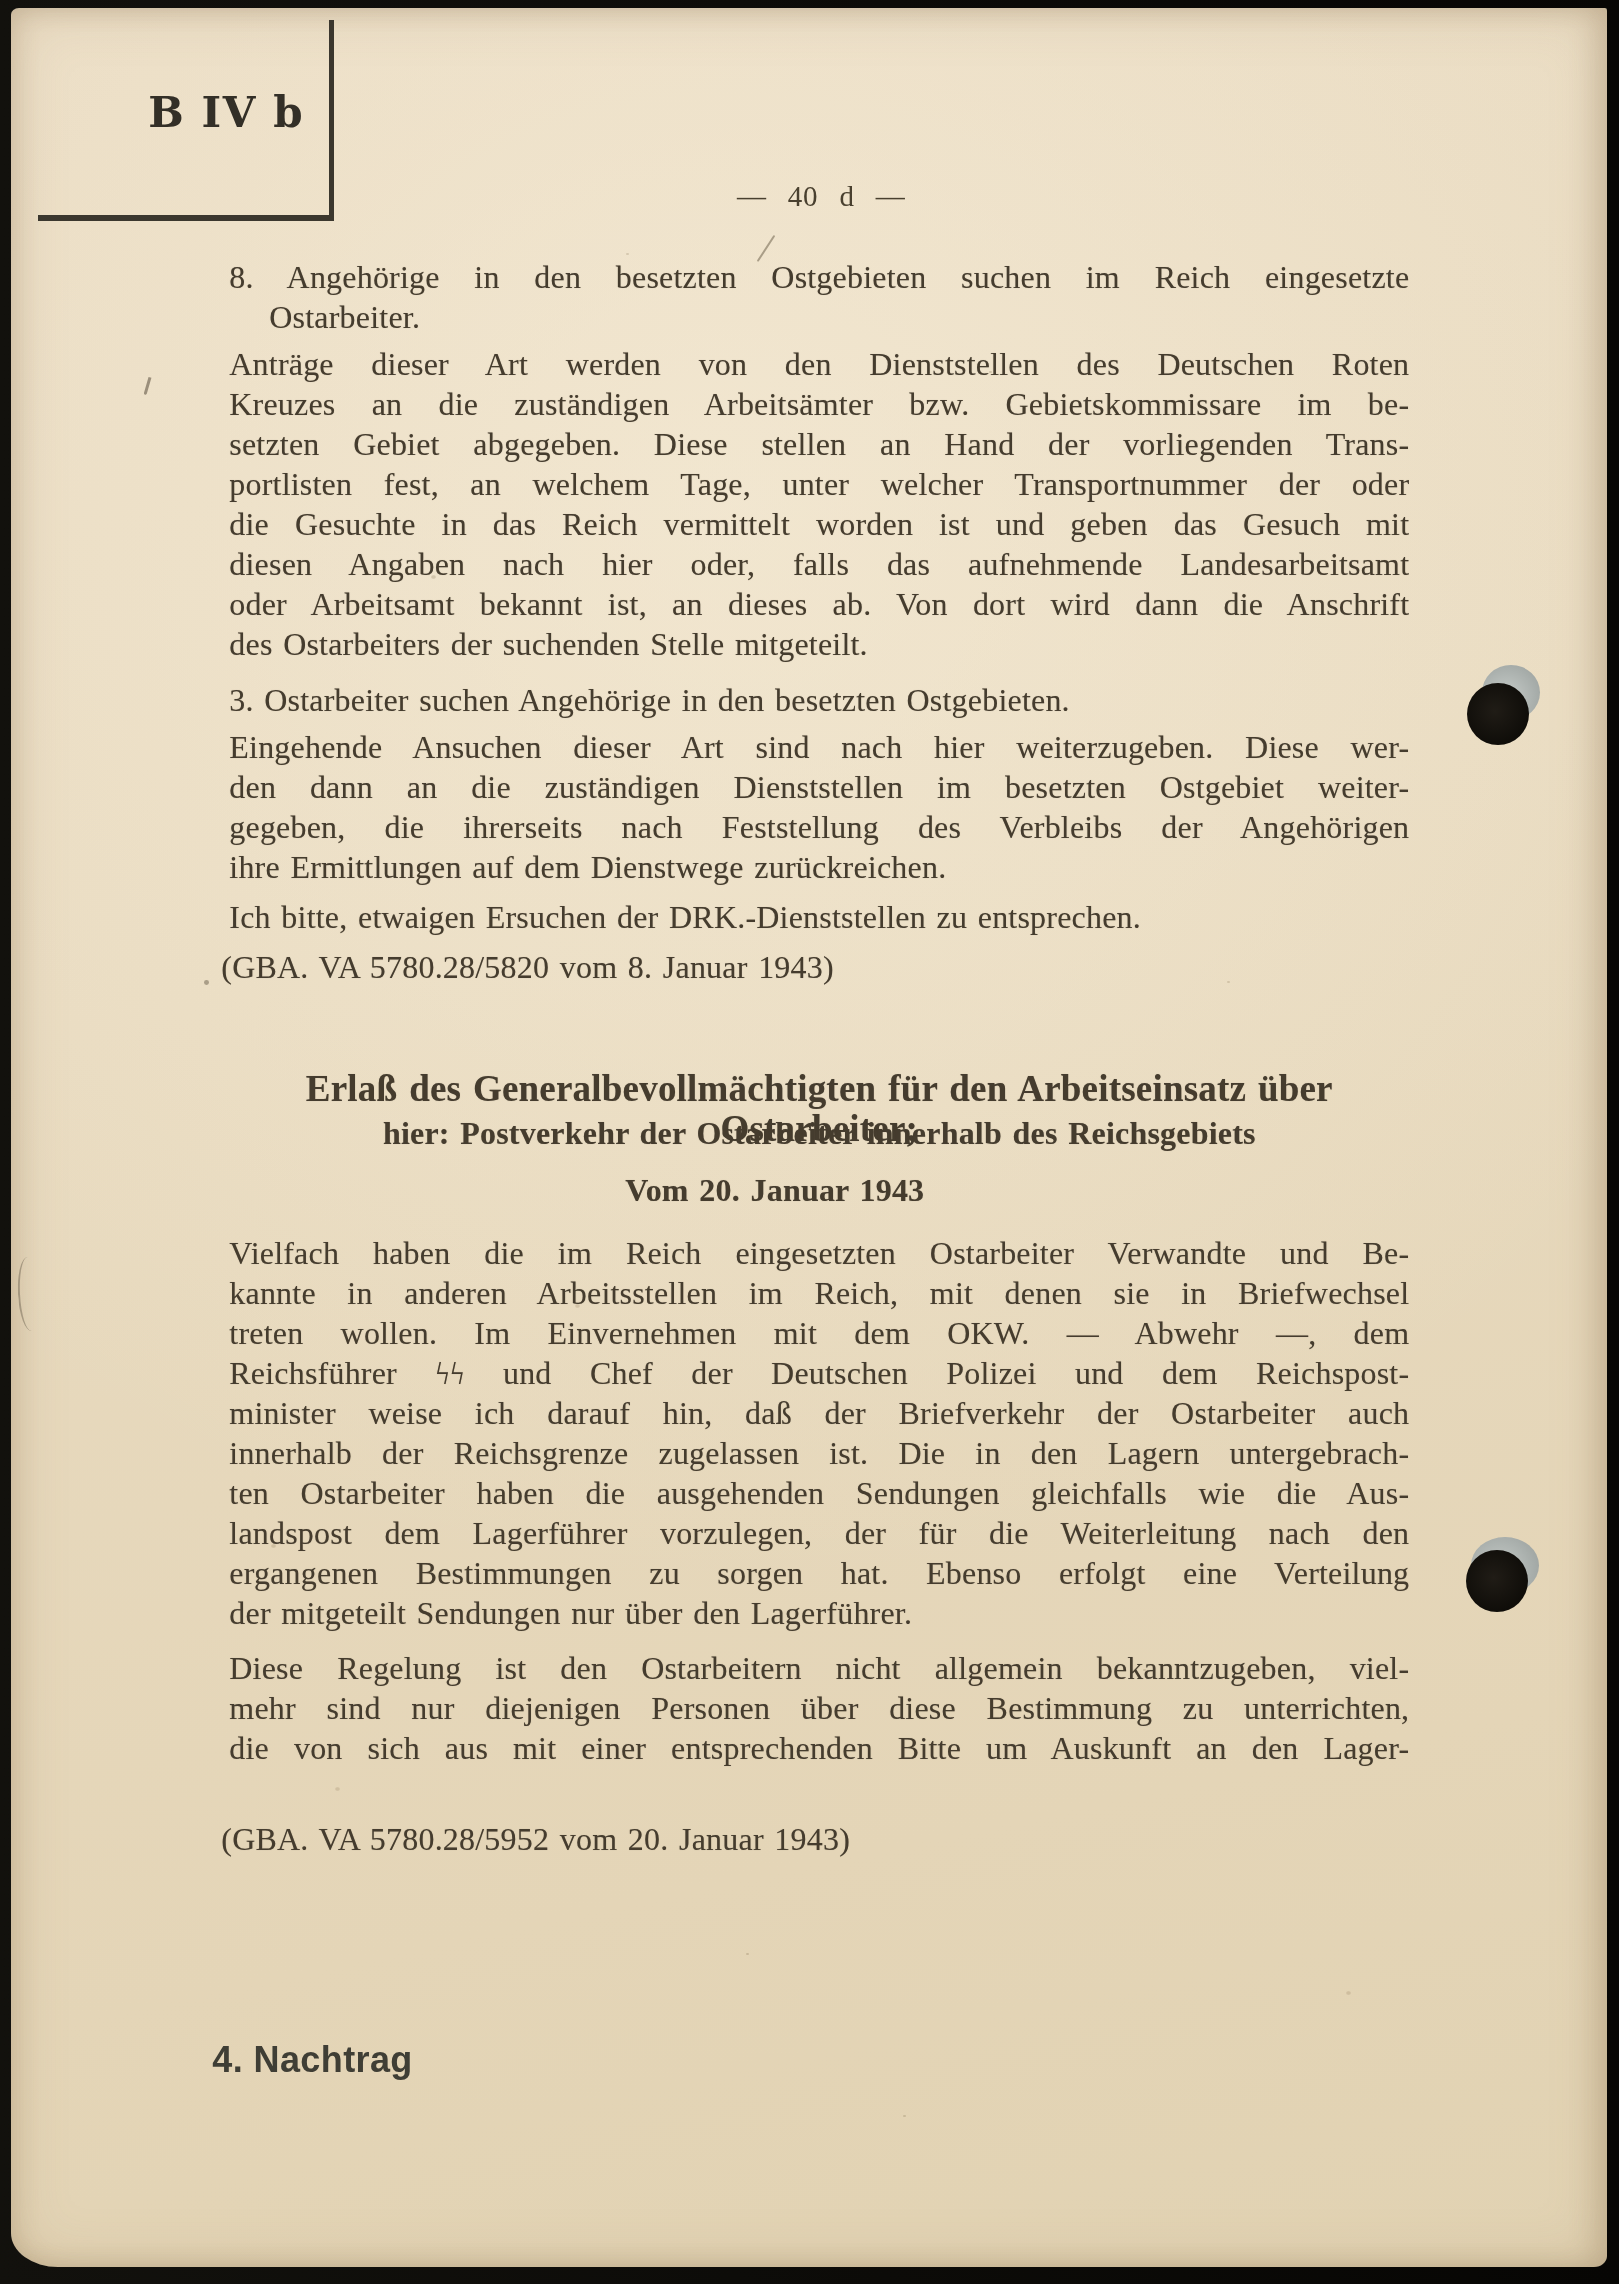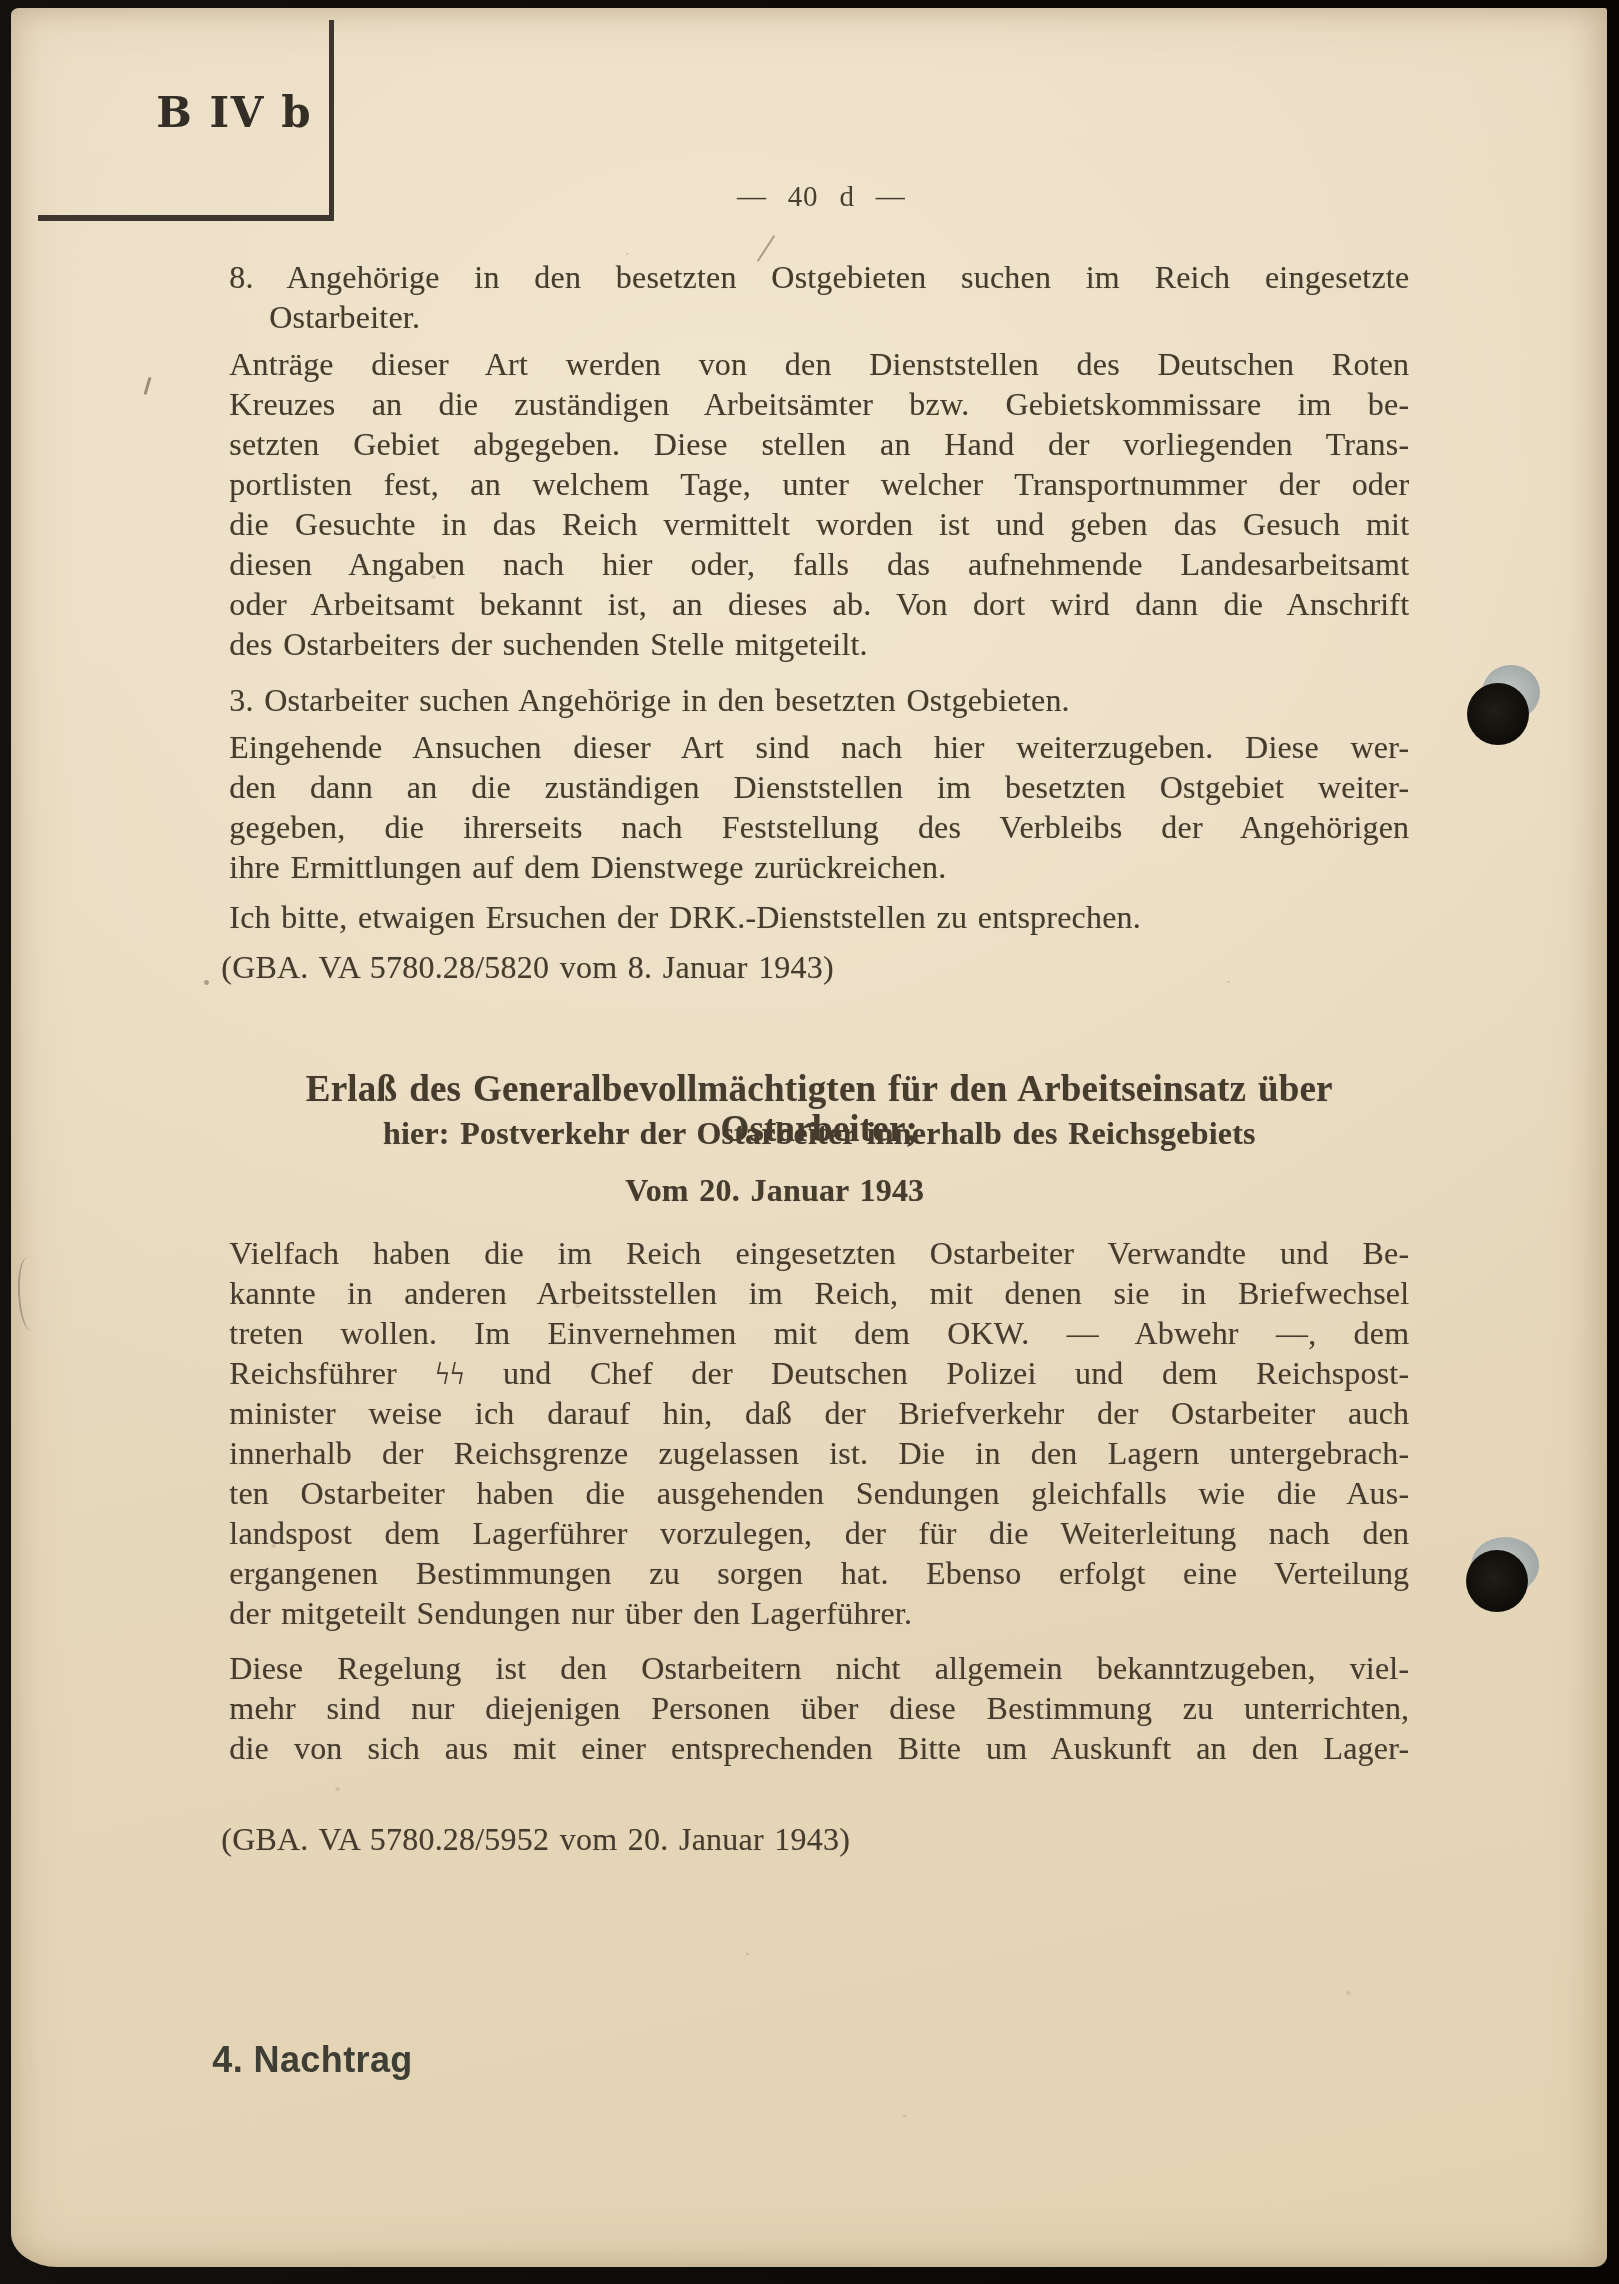--- a/index.html
+++ b/index.html
@@ -21,21 +21,21 @@
       inset 0 0 57px rgba(150,120,80,0.22),
       inset -14.6px 0 24px rgba(130,105,70,0.18),
       inset 8px 0 21px rgba(130,105,70,0.14);
   }
   
   .bivb{
     position:absolute;left:27px;top:12px;width:291px;height:195px;
     border-right:5.7px solid #3b372e;border-bottom:6.5px solid #3b372e;
   }
   .bivb .lbl{
-    position:absolute;left:118px;top:68px;
+    position:absolute;left:110px;top:68px;
     font-family:"DejaVu Serif","Liberation Serif",serif;
     font-weight:bold;font-size:42px;letter-spacing:1.6px;color:#332f27;
     white-space:nowrap;
   }
   
   .pagenum{
     position:absolute;top:172px;left:0;width:100%;
     text-align:center;padding-left:24px;box-sizing:border-box;
     font-size:29px;color:#49402f;word-spacing:13px;letter-spacing:0.8px;
   }

